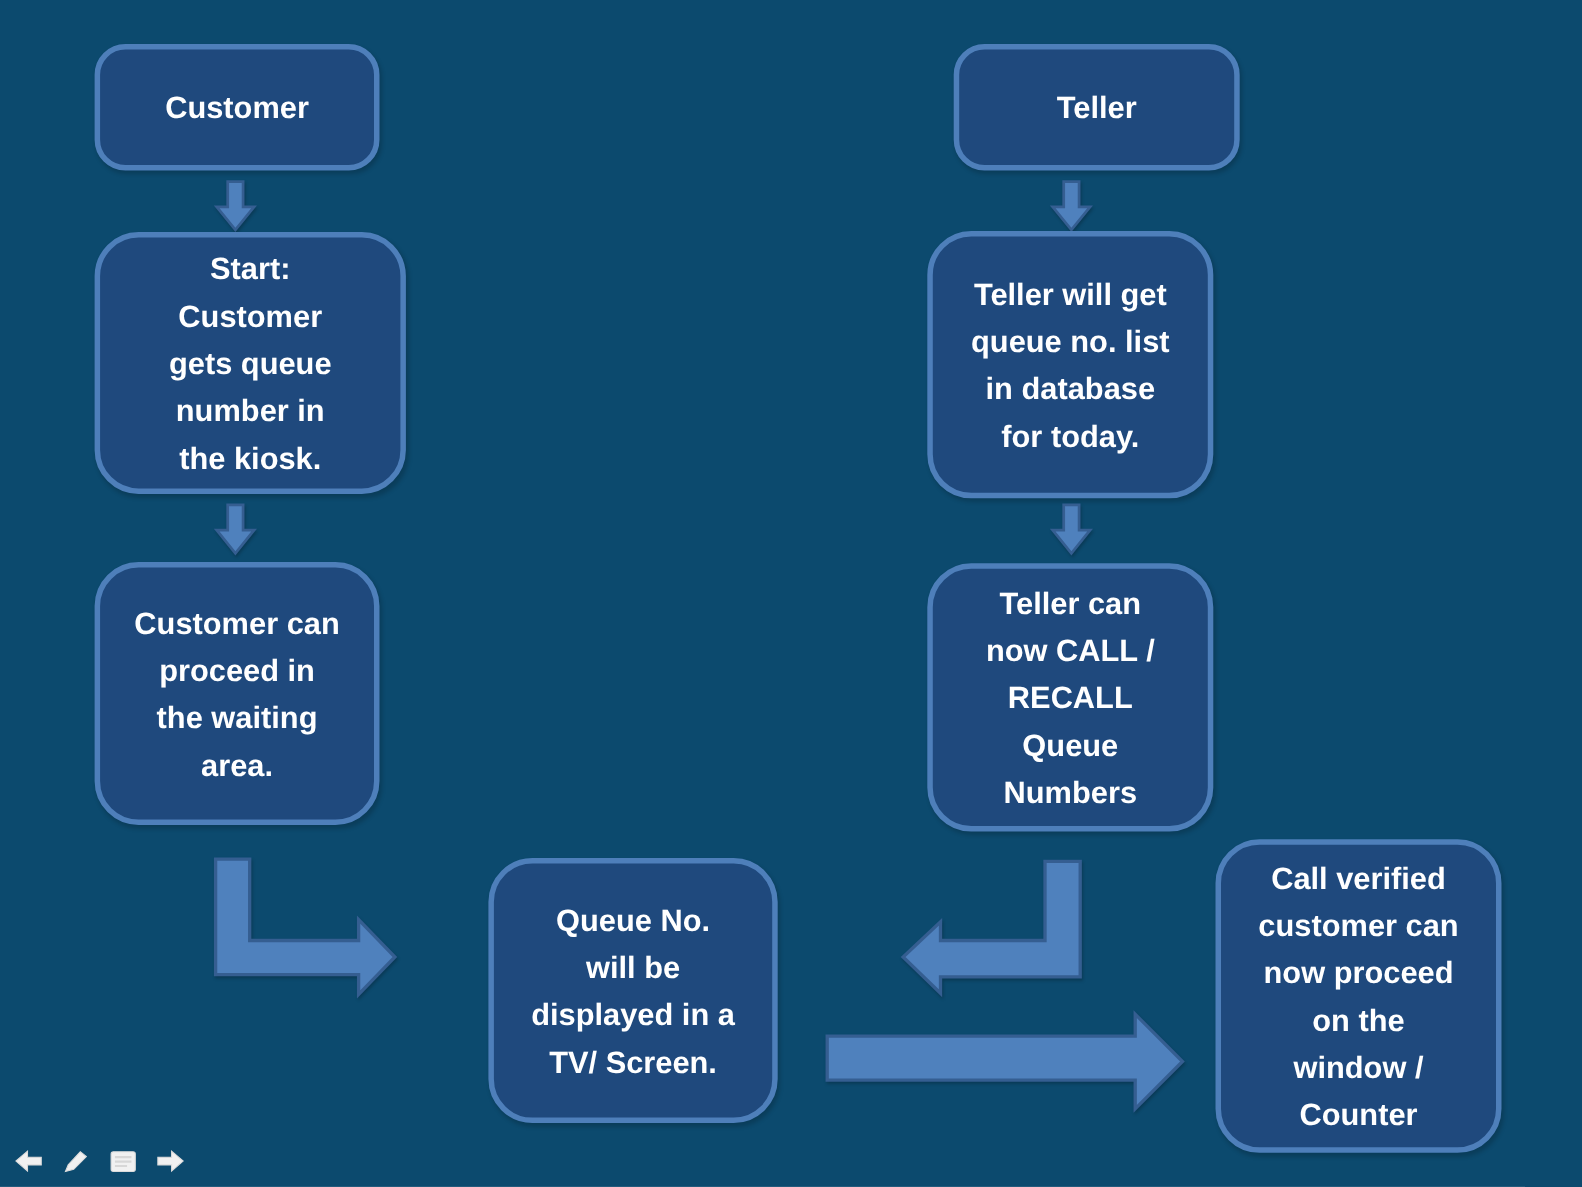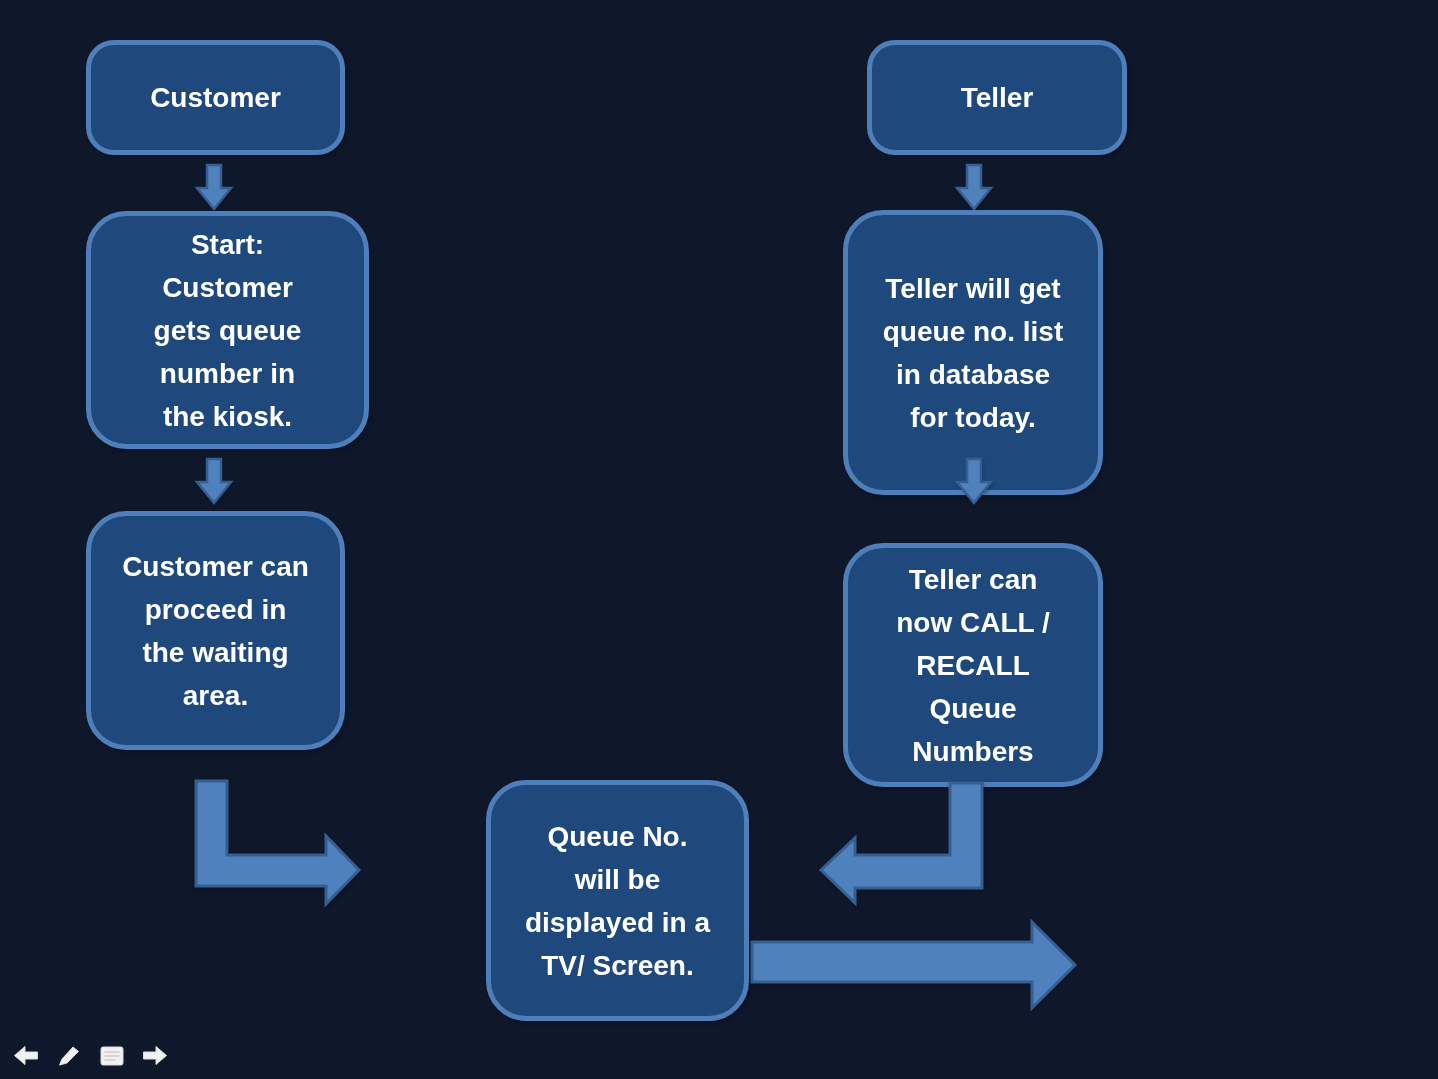--- a/index.html
+++ b/index.html
@@ -10,21 +10,21 @@
     --text-color: #FFFFFF;
     --nav-fill: #F1F1F1;
     --nav-stroke: #DBDBDB;
   }
   * { margin: 0; padding: 0; box-sizing: border-box; }
   html, body { background: #ffffff; }
   .stage {
     position: relative;
     width: 1438px;
     height: 1079px;
-    background: #0f172a;
+    background: #0c4a6e;
     overflow: hidden;
     font-family: "Liberation Sans", "DejaVu Sans", sans-serif;
   }
   .box {
     position: absolute;
     background: var(--box-fill);
     border: 5px solid var(--box-border);
     border-radius: 40px;
     display: flex;
     align-items: center;
@@ -102,54 +102,62 @@
   </svg>
 
   <div class="box box--header" style="left:843px; top:40px; width:260px; height:115px;margin-left:24px;">
     <span class="box-label">Teller</span>
   </div>
 
   <svg class="connector" style="left:955px; top:163px;" width="38" height="48">
     <polygon class="arrow-shape arrow-shape--small" points="12,2 26,2 26,25 36,25 19,46 2,25 12,25"></polygon>
   </svg>
 
-  <div class="box" style="left:843px; top:210px; width:260px; height:285px;">
+  <div class="box" style="left:843px; top:210px; width:260px; height:243px;">
     <span class="box-label">Teller will get
 queue no. list
 in database
 for today.</span>
   </div>
 
   <svg class="connector" style="left:955px; top:457px;" width="38" height="48">
     <polygon class="arrow-shape arrow-shape--small" points="12,2 26,2 26,25 36,25 19,46 2,25 12,25"></polygon>
   </svg>
 
-  <div class="box" style="left:843px; top:543px; width:260px; height:244px;">
+  <div class="box" style="left:843px; top:512px; width:260px; height:244px;">
     <span class="box-label">Teller can
 now CALL /
 RECALL
 Queue
 Numbers</span>
   </div>
 
   <svg class="connector" style="left:818px; top:780px;" width="168" height="128">
     <polygon class="arrow-shape" points="164,3 132,3 132,75 37,75 37,58 3,90 37,123 37,108 164,108"></polygon>
   </svg>
 
-  <div class="box" style="left:486px; top:780px; width:263px; height:241px;">
+  <div class="box" style="left:444px; top:780px; width:263px; height:241px;">
     <span class="box-label">Queue No.
 will be
 displayed in a
 TV/ Screen.</span>
   </div>
 
   <svg class="connector" style="left:750px; top:918px;" width="330" height="94">
     <polygon class="arrow-shape" points="2,24 282,24 282,4 325,47 282,90 282,64 2,64"></polygon>
   </svg>
 
+  <div class="box" style="left:1105px; top:763px; width:260px; height:285px;">
+    <span class="box-label">Call verified
+customer can
+now proceed
+on the
+window /
+Counter</span>
+  </div>
 
   <div class="presenter-toolbar">
     <svg class="nav-btn" viewBox="0 0 26 24">
       <polygon class="nav-fill" points="12,3 12,8.5 24.5,8.5 24.5,15.5 12,15.5 12,21 1.5,12"></polygon>
     </svg>
     <svg class="nav-btn" viewBox="0 0 26 24">
       <polygon class="nav-fill" points="3.5,21.5 6,15.5 17,3.5 22.5,8 11,19.5"></polygon>
     </svg>
     <svg class="nav-btn" viewBox="0 0 26 24">
       <rect class="nav-fill" x="2" y="3.5" width="22" height="18" rx="2"></rect>

